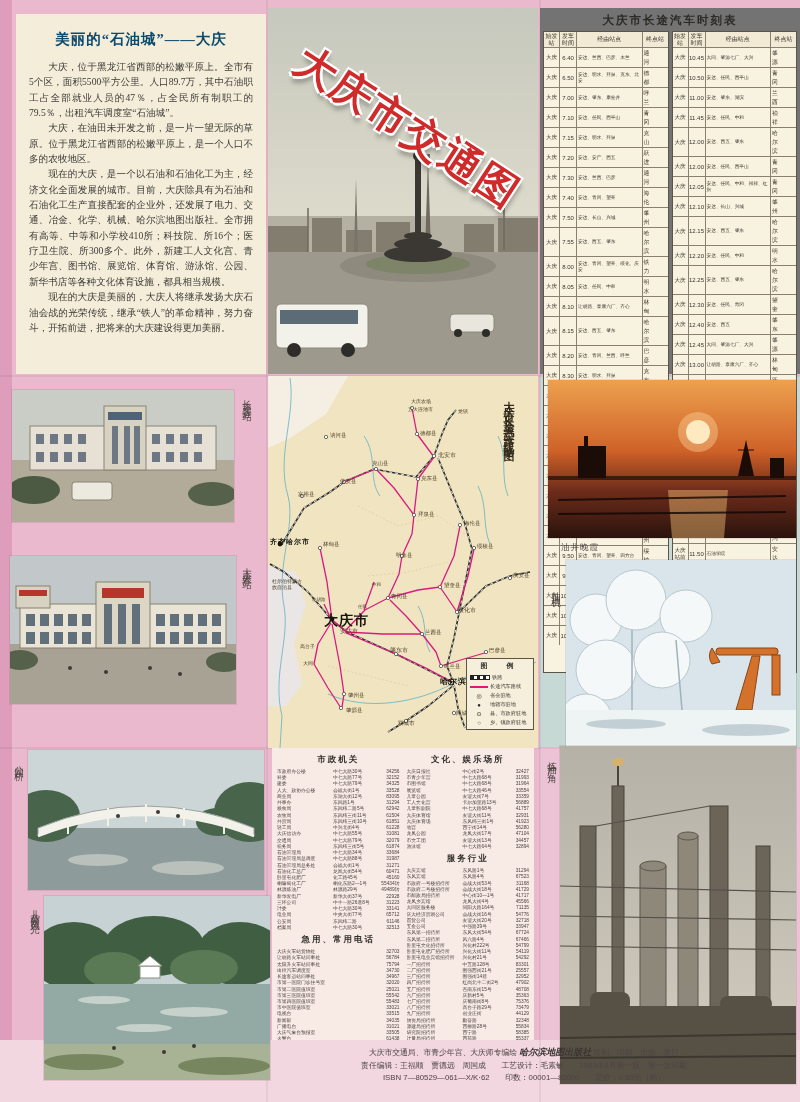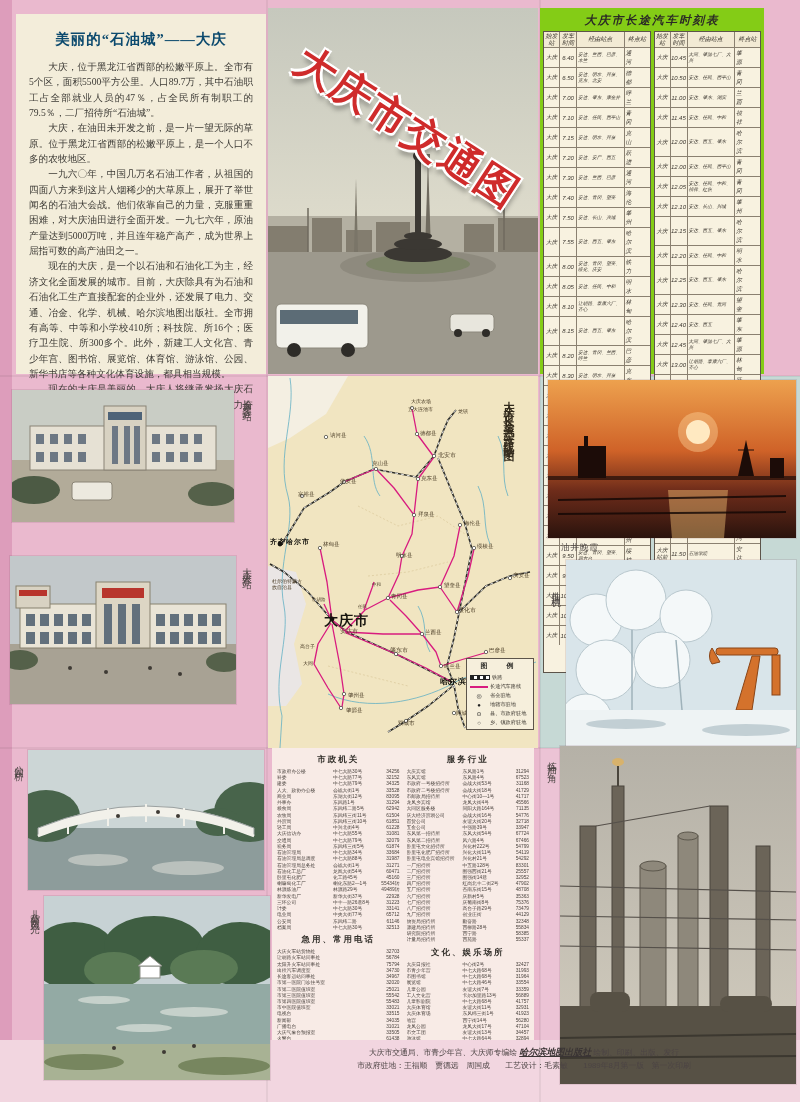--- a/index.html
+++ b/index.html
@@ -16,22 +16,22 @@
   #essay p{font-size:9.6px;line-height:1.6;margin:0;text-indent:2em;text-align:justify;}
 
   
   #cover{position:absolute;left:268px;top:8px;width:270px;height:366px;overflow:hidden;background:#c9c9bd;}
   #cover svg{position:absolute;left:0;top:0;}
   #cover-title{position:absolute;left:46px;top:26px;transform:rotate(33deg);transform-origin:0 0;white-space:nowrap;}
   .cover-ch{display:inline-block;font-size:41px;font-weight:bold;color:#cf2b2b;margin-right:2px;
     text-shadow:2px 2px 0 #fff,-2px -2px 0 #fff,2px -2px 0 #fff,-2px 2px 0 #fff,4px 5px 5px rgba(0,0,0,.35);}
 
   
-  #timetable{position:absolute;left:540px;top:8px;width:224px;height:366px;background:#84cc16;
-    box-sizing:border-box;padding:3px 3px;font-style:italic;}
+  #timetable{position:absolute;left:540px;top:8px;width:260px;height:366px;background:#737373;
+    box-sizing:border-box;padding:3px 3px;}
   #timetable h2{font-size:11.5px;text-align:center;margin:2px 0 3px;letter-spacing:2px;color:#2b2a26;}
   .tt-wrap{display:flex;gap:3px;}
   .tt{flex:1;border:1px solid #5c544a;background:#f8f2e0;}
   .tt-row{display:flex;border-top:1px solid #8a8070;align-items:stretch;min-height:10.2px;overflow:hidden;}
   .tt-row:first-child{border-top:none;}
   .tt-head{background:#f2ead4;min-height:15px;}
   .tt-head .tt-c{font-size:6px;justify-content:center;align-items:center;display:flex;text-align:center;line-height:1.1;}
   .tt-c{box-sizing:border-box;border-right:1px solid #8a8070;padding:0.5px 1px;display:flex;align-items:center;color:#3a352e;}
   .tt-c:last-child{border-right:none;}
   .c0{width:16px;font-size:5.6px;justify-content:center;text-align:center;line-height:1.1;}
@@ -70,41 +70,40 @@
   .dir-col{flex:1;min-width:0;}
   .dir-h{font-size:8.5px;font-weight:bold;text-align:center;letter-spacing:2px;margin:3px 0 3px;color:#33302b;}
   .dir-row{display:flex;font-size:4.8px;line-height:1.3;color:#4c4540;}
   .d-name{flex:1.2;white-space:nowrap;overflow:hidden;}
   .d-addr{flex:1;text-align:left;white-space:nowrap;overflow:hidden;}
   .d-num{width:20px;text-align:right;white-space:nowrap;}
 
   
   #colophon{position:absolute;left:270px;top:1046px;width:508px;text-align:center;color:#4c4444;}
   #colophon .ln{font-size:7.8px;line-height:1.55;}
-  #colophon .pub{font-family:"Liberation Serif",serif;font-weight:bold;font-style:italic;font-size:9px;color:#3a3434;text-decoration:underline;}
+  #colophon .pub{font-family:"Liberation Serif",serif;font-weight:bold;font-style:italic;font-size:9px;color:#3a3434;}
 </style>
 </head>
 <body>
 
 <div id="poster">
 
   <div class="band" style="left:0;top:0;width:12px;height:1102px;background:#dd9dbb;"></div>
   <div class="band" style="left:540px;top:376px;width:260px;height:372px;background:#c6d9d5;"></div>
   <div class="band" style="left:540px;top:748px;width:260px;height:354px;background:#ecc3d5;"></div>
   <div class="band" style="left:0;top:1040px;width:800px;height:62px;background:#f2d6e0;"></div>
   <div class="fold-v" style="left:266px;"></div>
   <div class="fold-v" style="left:539px;"></div>
   <div class="fold-h" style="top:375px;"></div>
   <div class="fold-h" style="top:747px;"></div>
 
   <div id="essay">
     <h1>美丽的“石油城”——大庆</h1>
-    <p>大庆，位于黑龙江省西部的松嫩平原上。全市有5个区，面积5500平方公里。人口89.7万，其中石油职工占全部就业人员的47％，占全民所有制职工的79.5％，二厂招待所“石油城”。</p>
+    <p>大庆，位于黑龙江省西部的松嫩平原上。全市有5个区，面积5500平方公里。人口89.7万，其中石油职工占全部就业人员的47％，占全民所有制职工的79.5％，出租汽车调度室“石油城”。</p>
     <p>大庆，在油田未开发之前，是一片一望无际的草原。位于黑龙江省西部的松嫩平原上，是一个人口不多的农牧地区。</p>
-    <p>一九六〇年，中国几万名石油工作者，从祖国的四面八方来到这片人烟稀少的大草原上，展开了举世闻名的石油大会战。他们依靠自己的力量，克服重重困难，对大庆油田进行全面开发。一九七六年，原油产量达到5000万吨，并且连年稳产高产，成为世界上屈指可数的高产油田之一。</p>
     <p>现在的大庆，是一个以石油和石油化工为主，经济文化全面发展的城市。目前，大庆除具有为石油和石油化工生产直接配套的企业外，还发展了电力、交通、冶金、化学、机械、哈尔滨地图出版社。全市拥有高等、中等和小学校410所；科技院、所16个；医疗卫生院、所300多个。此外，新建工人文化宫、青少年宫、图书馆、展览馆、体育馆、游泳馆、公园、新华书店等各种文化体育设施，都具相当规模。</p>
     <p>现在的大庆是美丽的，大庆人将继承发扬大庆石油会战的光荣传统，继承“铁人”的革命精神，努力奋斗，开拓前进，把将来的大庆建设得更加美丽。</p>
   </div>
 
   <div id="cover">
     <svg width="270" height="366" viewBox="0 0 270 366">
       <defs>
         <linearGradient id="sky" x1="0" y1="0" x2="0" y2="1">
           <stop offset="0" stop-color="#c6c8bd"></stop>
             <stop offset="1" stop-color="#e0ddcd"></stop>
@@ -1095,20 +1094,88 @@
           </div>
           <div class="dir-row">
             <span class="d-name">火警台</span>
             <span class="d-addr"></span>
             <span class="d-num">61438</span>
           </div>
         </div>
       </div>
     <div class="dir-col" id="dir-col2">
         <div class="dir-sec">
+          <div class="dir-h">文化、娱乐场所</div>
+          <div class="dir-row">
+            <span class="d-name">大庆日报社</span>
+            <span class="d-addr">中心街2号</span>
+            <span class="d-num">32427</span>
+          </div>
+          <div class="dir-row">
+            <span class="d-name">市青少年宫</span>
+            <span class="d-addr">中七大路68号</span>
+            <span class="d-num">31993</span>
+          </div>
+          <div class="dir-row">
+            <span class="d-name">市图书馆</span>
+            <span class="d-addr">中七大路68号</span>
+            <span class="d-num">31964</span>
+          </div>
+          <div class="dir-row">
+            <span class="d-name">展览馆</span>
+            <span class="d-addr">中七大路46号</span>
+            <span class="d-num">33554</span>
+          </div>
+          <div class="dir-row">
+            <span class="d-name">儿童公园</span>
+            <span class="d-addr">友谊大街7号</span>
+            <span class="d-num">33359</span>
+          </div>
+          <div class="dir-row">
+            <span class="d-name">工人文化宫</span>
+            <span class="d-addr">卡尔加里路13号</span>
+            <span class="d-num">56889</span>
+          </div>
+          <div class="dir-row">
+            <span class="d-name">儿童影剧院</span>
+            <span class="d-addr">中七大路68号</span>
+            <span class="d-num">41757</span>
+          </div>
+          <div class="dir-row">
+            <span class="d-name">大庆体育馆</span>
+            <span class="d-addr">友谊大街11号</span>
+            <span class="d-num">32931</span>
+          </div>
+          <div class="dir-row">
+            <span class="d-name">大庆体育场</span>
+            <span class="d-addr">东风纬三街1号</span>
+            <span class="d-num">41923</span>
+          </div>
+          <div class="dir-row">
+            <span class="d-name">地宫</span>
+            <span class="d-addr">西宁街14号</span>
+            <span class="d-num">56280</span>
+          </div>
+          <div class="dir-row">
+            <span class="d-name">龙凤公园</span>
+            <span class="d-addr">龙凤大街17号</span>
+            <span class="d-num">47104</span>
+          </div>
+          <div class="dir-row">
+            <span class="d-name">市文工团</span>
+            <span class="d-addr">友谊大街13号</span>
+            <span class="d-num">34457</span>
+          </div>
+          <div class="dir-row">
+            <span class="d-name">游泳馆</span>
+            <span class="d-addr">中七大路64号</span>
+            <span class="d-num">32894</span>
+          </div>
+        </div>
+        <div class="dir-sec">
           <div class="dir-h">服务行业</div>
           <div class="dir-row">
             <span class="d-name">大庆宾馆</span>
             <span class="d-addr">东风路1号</span>
             <span class="d-num">31294</span>
           </div>
           <div class="dir-row">
             <span class="d-name">东风宾馆</span>
             <span class="d-addr">东风路4号</span>
             <span class="d-num">67523</span>
@@ -1235,88 +1302,20 @@
           </div>
           <div class="dir-row">
             <span class="d-name">研究院招待所</span>
             <span class="d-addr">西宁路</span>
             <span class="d-num">58385</span>
           </div>
           <div class="dir-row">
             <span class="d-name">计量局招待所</span>
             <span class="d-addr">西苑路</span>
             <span class="d-num">55337</span>
-          </div>
-        </div>
-        <div class="dir-sec">
-          <div class="dir-h">文化、娱乐场所</div>
-          <div class="dir-row">
-            <span class="d-name">大庆日报社</span>
-            <span class="d-addr">中心街2号</span>
-            <span class="d-num">32427</span>
-          </div>
-          <div class="dir-row">
-            <span class="d-name">市青少年宫</span>
-            <span class="d-addr">中七大路68号</span>
-            <span class="d-num">31993</span>
-          </div>
-          <div class="dir-row">
-            <span class="d-name">市图书馆</span>
-            <span class="d-addr">中七大路68号</span>
-            <span class="d-num">31964</span>
-          </div>
-          <div class="dir-row">
-            <span class="d-name">展览馆</span>
-            <span class="d-addr">中七大路46号</span>
-            <span class="d-num">33554</span>
-          </div>
-          <div class="dir-row">
-            <span class="d-name">儿童公园</span>
-            <span class="d-addr">友谊大街7号</span>
-            <span class="d-num">33359</span>
-          </div>
-          <div class="dir-row">
-            <span class="d-name">工人文化宫</span>
-            <span class="d-addr">卡尔加里路13号</span>
-            <span class="d-num">56889</span>
-          </div>
-          <div class="dir-row">
-            <span class="d-name">儿童影剧院</span>
-            <span class="d-addr">中七大路68号</span>
-            <span class="d-num">41757</span>
-          </div>
-          <div class="dir-row">
-            <span class="d-name">大庆体育馆</span>
-            <span class="d-addr">友谊大街11号</span>
-            <span class="d-num">32931</span>
-          </div>
-          <div class="dir-row">
-            <span class="d-name">大庆体育场</span>
-            <span class="d-addr">东风纬三街1号</span>
-            <span class="d-num">41923</span>
-          </div>
-          <div class="dir-row">
-            <span class="d-name">地宫</span>
-            <span class="d-addr">西宁街14号</span>
-            <span class="d-num">56280</span>
-          </div>
-          <div class="dir-row">
-            <span class="d-name">龙凤公园</span>
-            <span class="d-addr">龙凤大街17号</span>
-            <span class="d-num">47104</span>
-          </div>
-          <div class="dir-row">
-            <span class="d-name">市文工团</span>
-            <span class="d-addr">友谊大街13号</span>
-            <span class="d-num">34457</span>
-          </div>
-          <div class="dir-row">
-            <span class="d-name">游泳馆</span>
-            <span class="d-addr">中七大路64号</span>
-            <span class="d-num">32894</span>
           </div>
         </div>
       </div>
   </div>
 
   <div class="photo" style="left:560px;top:746px;width:236px;height:338px;">
     <svg width="236" height="338">
       <defs>
           <linearGradient id="rsky" x1="0" y1="0" x2="0" y2="1">
         <stop offset="0" stop-color="#b5b1a7"></stop>
@@ -1356,15 +1355,16 @@
     </svg>
   </div>
   <div class="vcap" style="left:545px;top:754px;">炼油厂一角</div>
 
   <div id="colophon">
     <div class="ln">
       <span>大庆市交通局、市青少年宫、大庆师专编绘</span>
       <span class="pub">哈尔滨地图出版社</span>
       <span>绘制、印刷、出版、发行</span>
     </div>
-    <div class="ln">市政府驻地：王福顺　贾德远　周国成　　工艺设计：毛素敏　　1989年8月第一版　第一次印刷</div>
+    <div class="ln">责任编辑：王福顺　贾德远　周国成　　工艺设计：毛素敏　　1989年8月第一版　第一次印刷</div>
+    <div class="ln">ISBN 7—80529—061—X/K·62　　印数：00001—80000　　定价：0.60元（精）</div>
   </div>
 </div>
 
 </body></html>

